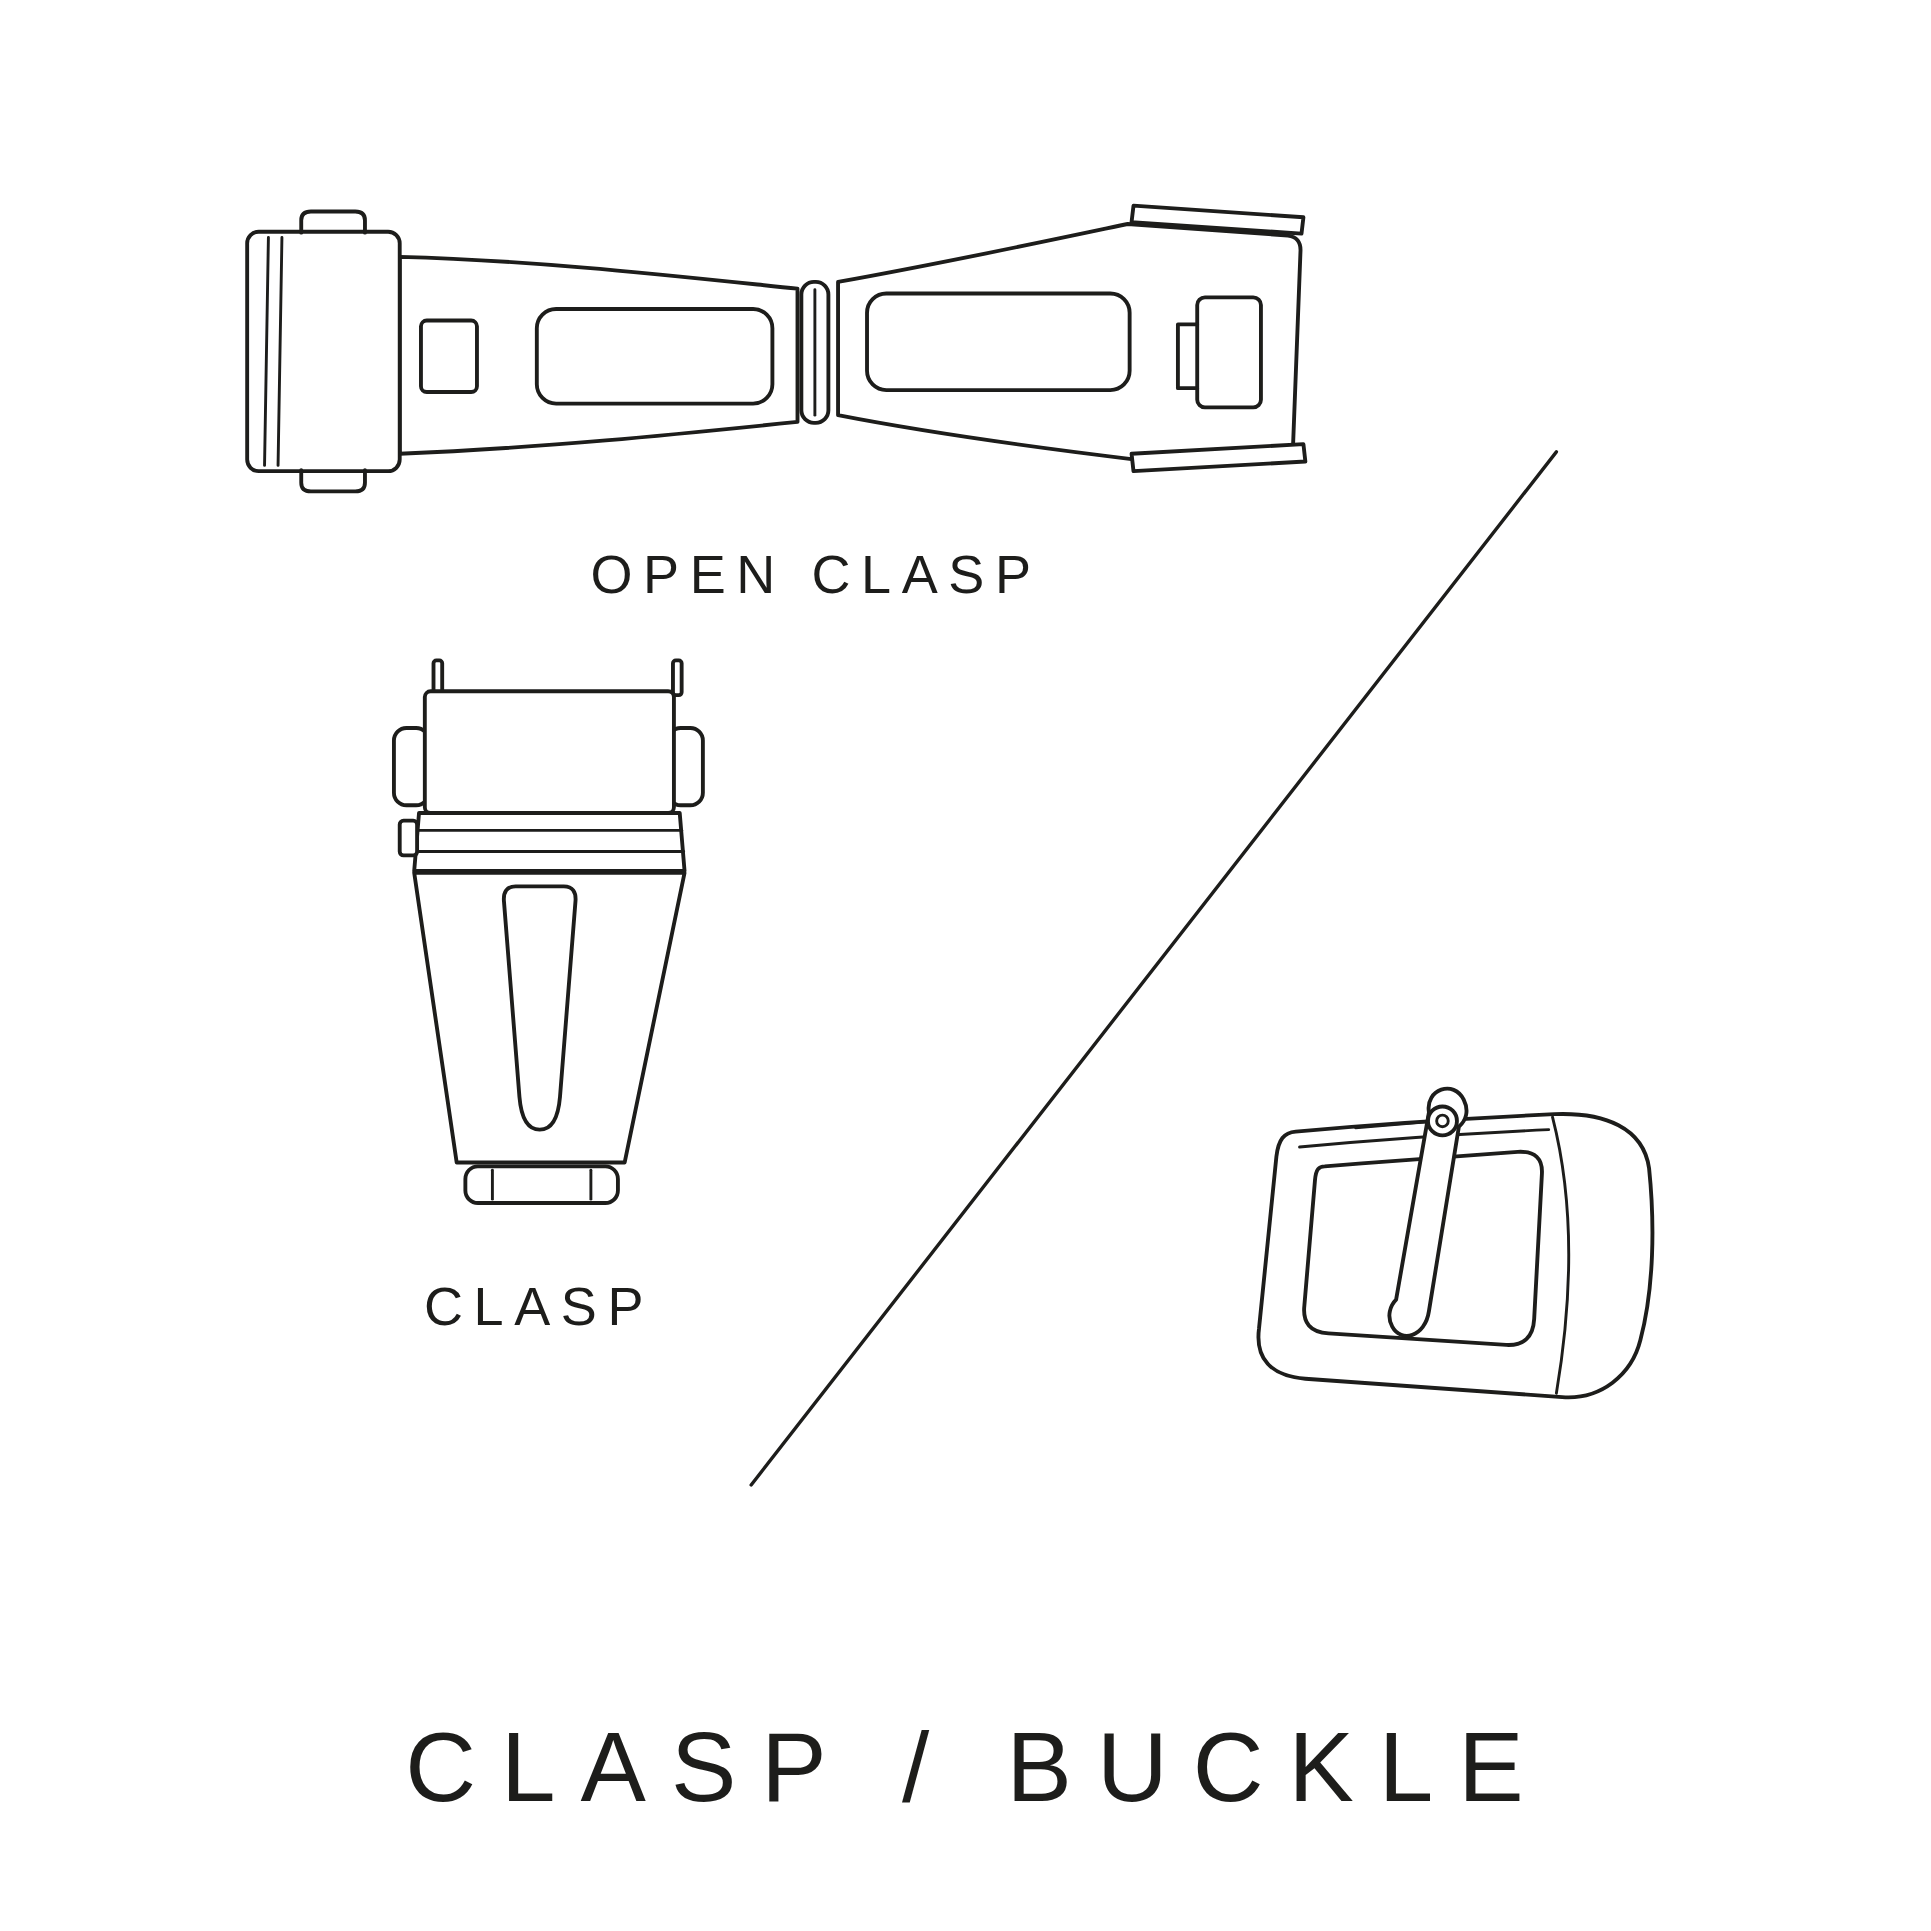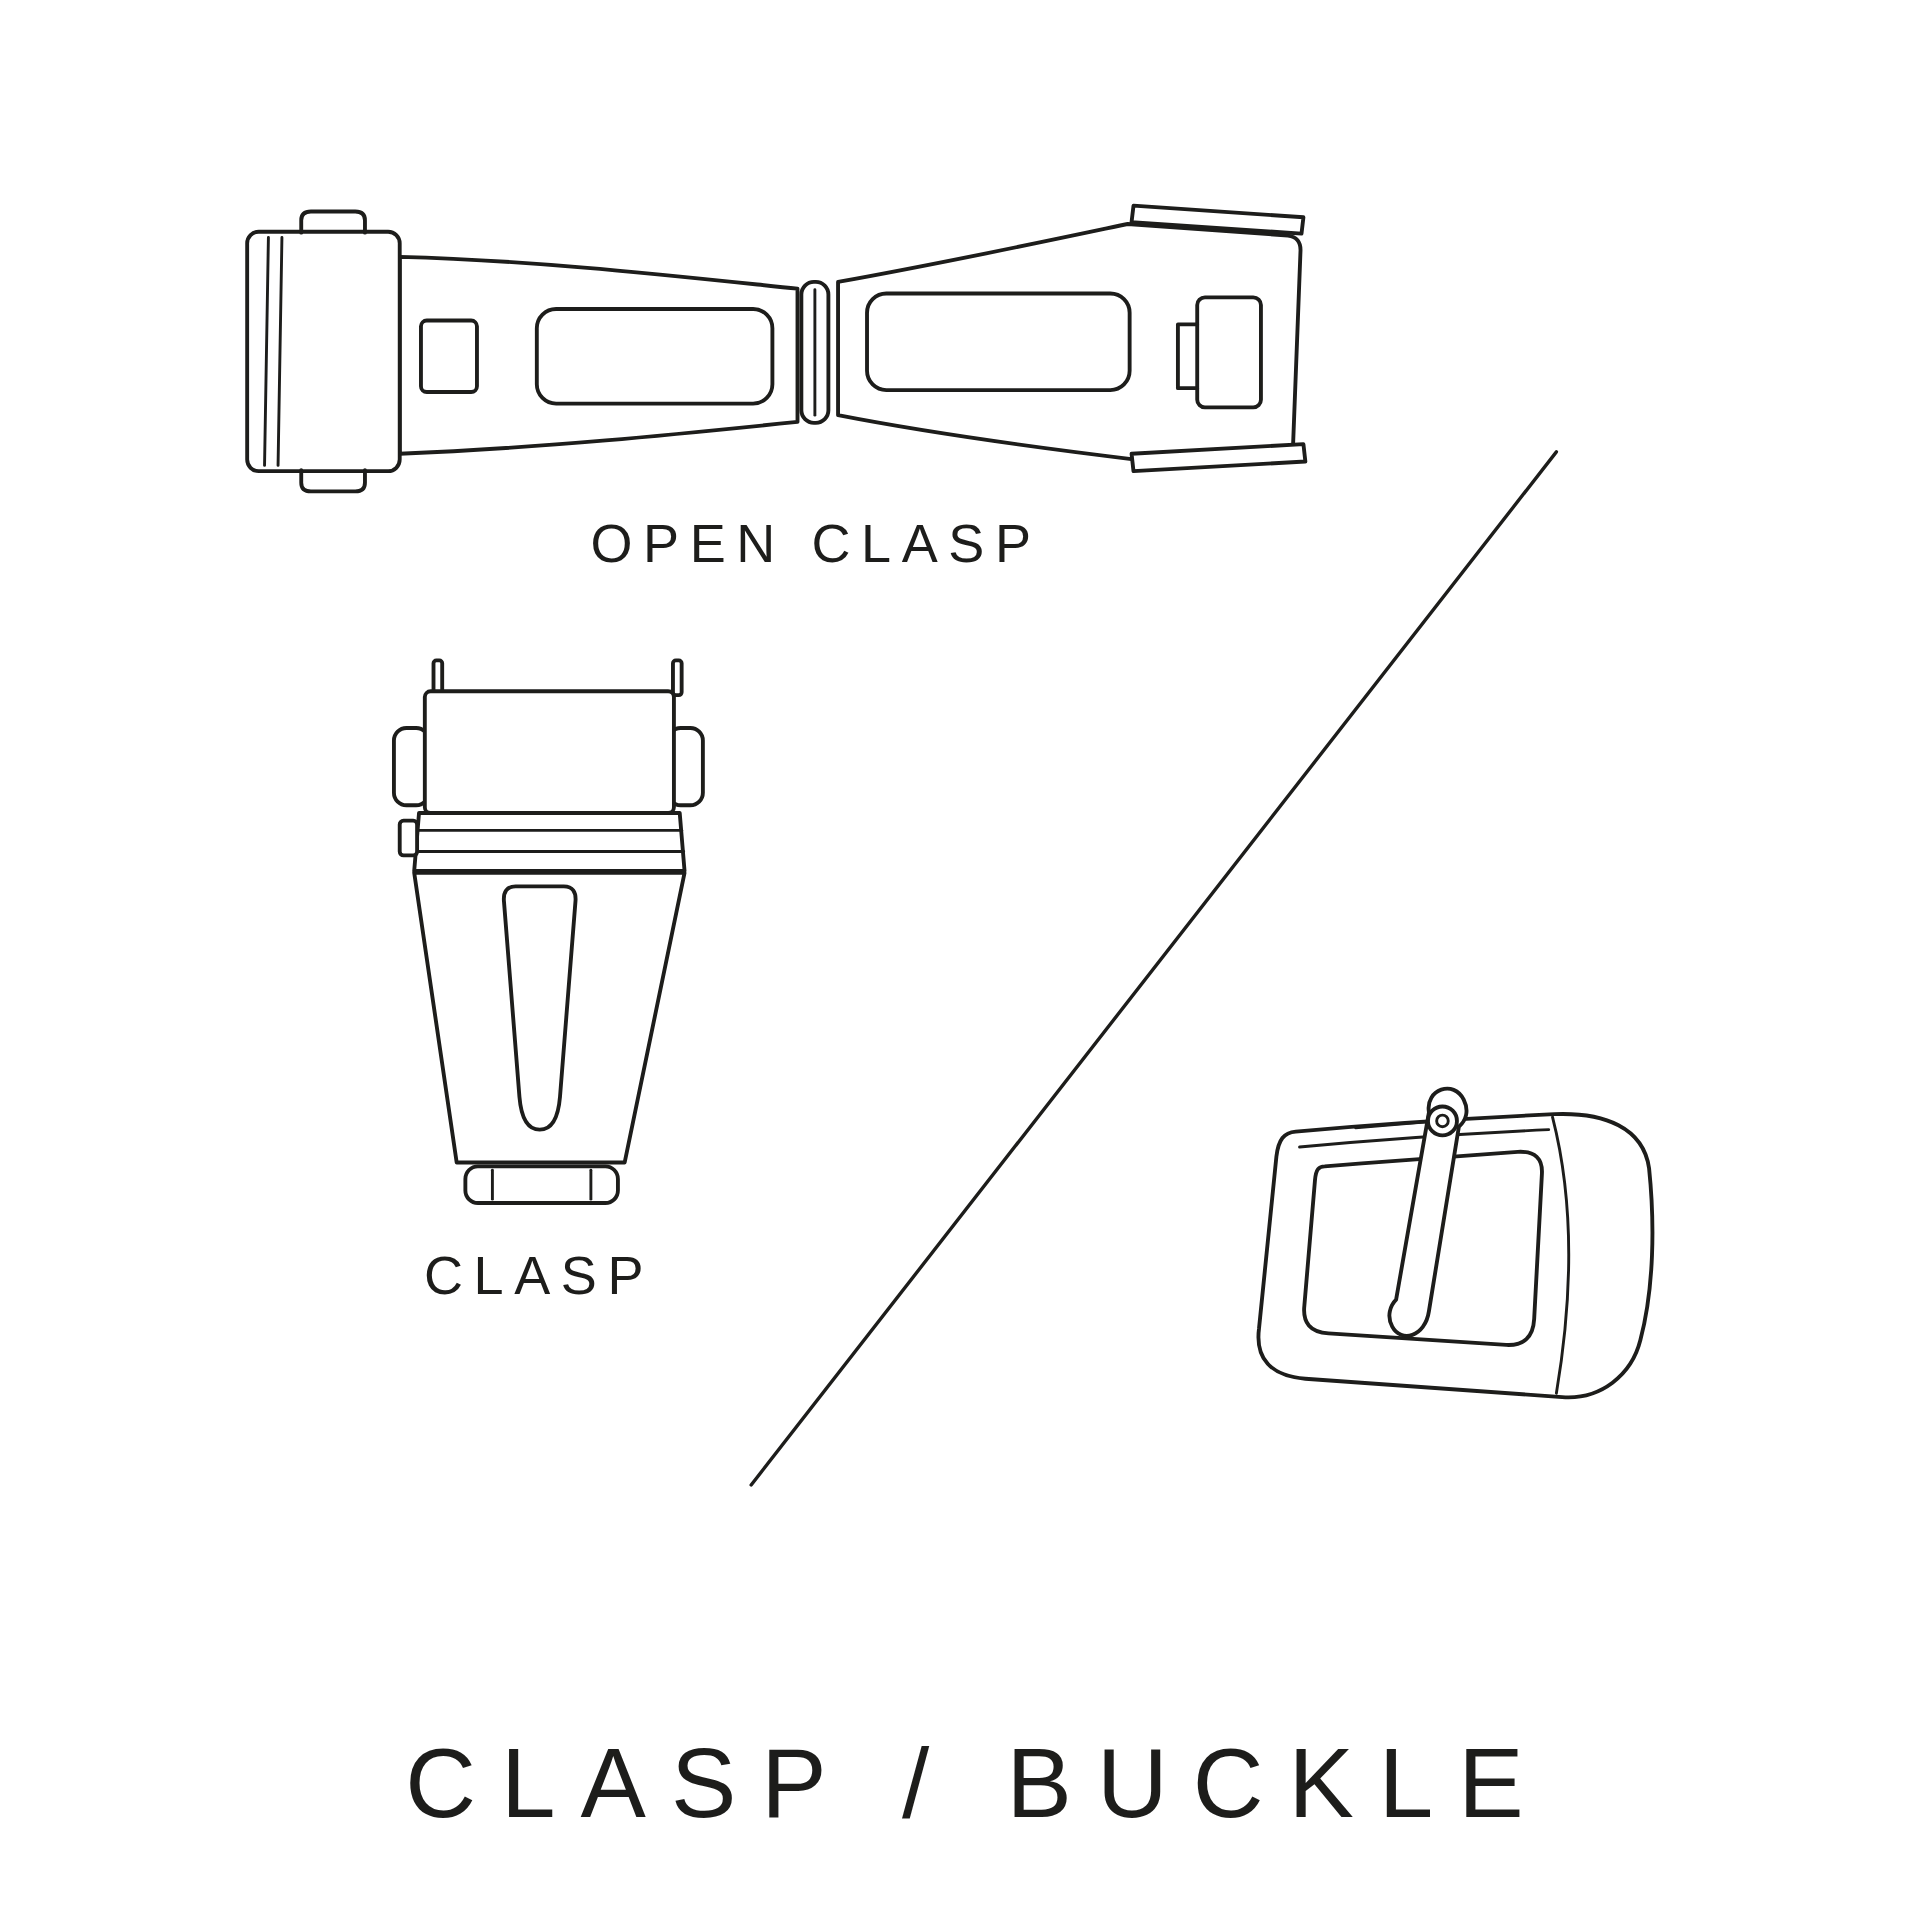--- a/index.html
+++ b/index.html
@@ -23,20 +23,21 @@
   .label {
     position: absolute;
     transform: translateX(-50%);
     color: #1d1d1b;
     font-weight: 400;
     white-space: nowrap;
   }
   .caption {
     font-size: 54px;
     letter-spacing: 10.6px;
+    margin-top: 31px;
   }
   .title {
     font-size: 98px;
     letter-spacing: 25px;
   }
   svg path, svg rect, svg line, svg circle {
     vector-effect: none;
   }
 </style>
 </head>
@@ -139,16 +140,16 @@
 
       <circle cx="1494" cy="1161" r="15"></circle>
       <circle cx="1494" cy="1161" r="6" fill="none" stroke-width="3"></circle>
     </g>
   </svg>
 
   <div class="label caption" style="left:816px; top:512px;">OPEN CLASP</div>
 
   <div class="label caption" style="left:539px; top:1244px;">CLASP</div>
 
-  <div class="label title" style="left:977px; top:1711px;margin-top:16px;">CLASP / BUCKLE</div>
+  <div class="label title" style="left:977px; top:1711px;">CLASP / BUCKLE</div>
 
 </div>
 
 
 </body></html>

